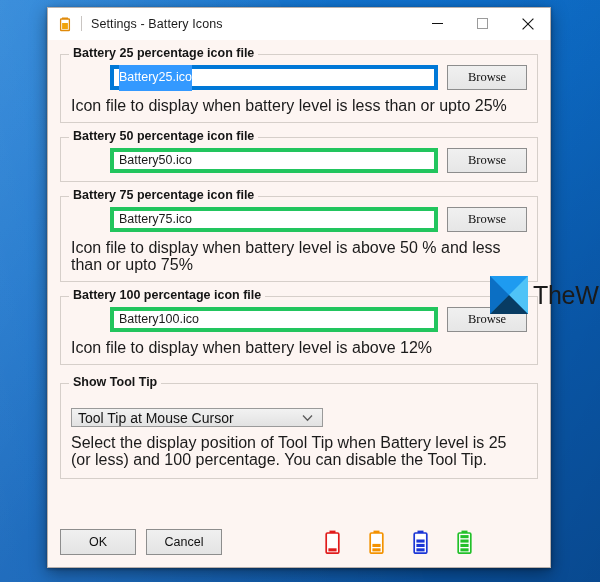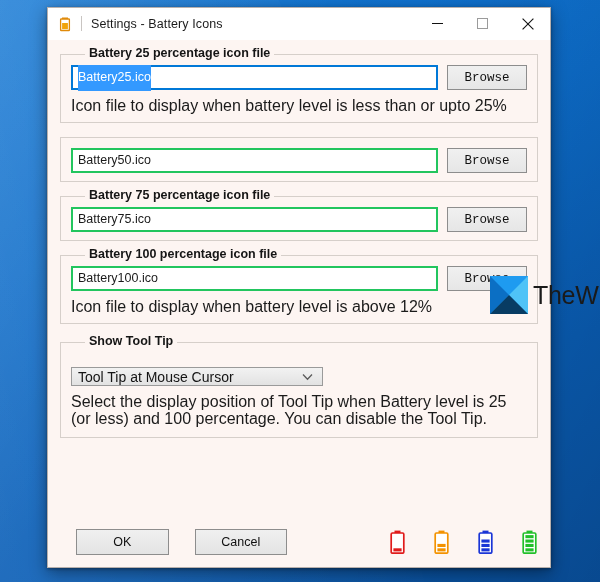--- a/index.html
+++ b/index.html
@@ -103,63 +103,64 @@
     position: relative;
     border: 1px solid #d6cfca;
     border-radius: 0;
     margin-top: 14px;
     padding: 10px 10px 8px 10px;
     box-sizing: border-box;
   }
   .group > .legend {
     position: absolute;
     top: -9px;
-    left: 24px;
+    left: 8px;
     background: #fdf5f2;
     padding: 0 4px;
     font-size: 12.5px;
     font-weight: bold;
     color: #151515;
     white-space: nowrap;
   }
   .row {
     display: flex;
     align-items: center;
     gap: 9px;
   }
   .textbox {
     flex: 1;
     height: 25px;
     box-sizing: border-box;
-    border: 2px solid #22c55e;
+    border: 4px solid #22c55e;
     background: #ffffff;
     font-family: "Liberation Sans", sans-serif;
     font-size: 12.5px;
     color: #1a1a1a;
     padding: 0 5px;
     line-height: 23px;
     outline: none;
     display: flex;
     align-items: center;
+    margin-left: 39px;
   }
   .textbox.focused {
     border-color: #0078d7;
   }
   .textbox .sel {
     background: #3399ff;
     color: #ffffff;
     padding: 1px 0 2px 0;
   }
   .browse-btn {
     width: 80px;
     height: 25px;
     box-sizing: border-box;
     border: 1px solid #8d8d8d;
     background: linear-gradient(#f0f0f0, #e6e6e6);
-    font-family: Liberation Mono, monospace;
+    font-family: Liberation Serif, serif;
     font-size: 12.5px;
     color: #101010;
     cursor: default;
     display: flex;
     align-items: center;
     justify-content: center;
   }
   .hint {
     margin-top: 7px;
     font-size: 16px;
@@ -192,34 +193,33 @@
 
   
   .footer {
     display: flex;
     align-items: center;
     padding: 0 12px;
     height: 50px;
     min-height: 50px;
   }
   .dlg-btn {
-    width: 93px;
+    width: 76px;
     height: 26px;
     box-sizing: border-box;
     border: 1px solid #8d8d8d;
     background: linear-gradient(#f0f0f0, #e4e4e4);
     font-family: "Liberation Sans", sans-serif;
     font-size: 12.5px;
     color: #101010;
     margin-right: 10px;
     cursor: default;
     display: flex;
     align-items: center;
     justify-content: center;
-    margin-left: 16px;
   }
   .battery-strip {
     margin-left: 92px;
     display: flex;
     align-items: center;
     gap: 27px;
   }
   .bat { width: 17px; height: 24px; display: block; }
 
   
@@ -291,36 +291,38 @@
       <div class="row">
         <div class="textbox focused">
             <span class="sel">Battery25.ico</span>
           </div>
         <div class="browse-btn">Browse</div>
       </div>
       <div class="hint">Icon file to display when battery level is less than or upto 25%</div>
     </div>
 
     <div class="group">
+      <div class="legend">Battery 50 percentage icon file</div>
       <div class="row">
         <div class="textbox">
             <span>Battery50.ico</span>
           </div>
         <div class="browse-btn">Browse</div>
       </div>
     </div>
 
     <div class="group">
       <div class="legend">Battery 75 percentage icon file</div>
       <div class="row">
         <div class="textbox">
             <span>Battery75.ico</span>
           </div>
         <div class="browse-btn">Browse</div>
       </div>
+      <div class="hint">Icon file to display when battery level is above 50 % and less than or upto 75%</div>
     </div>
 
     <div class="group">
       <div class="legend">Battery 100 percentage icon file</div>
       <div class="row">
         <div class="textbox">
             <span>Battery100.ico</span>
           </div>
         <div class="browse-btn">Browse</div>
       </div>

